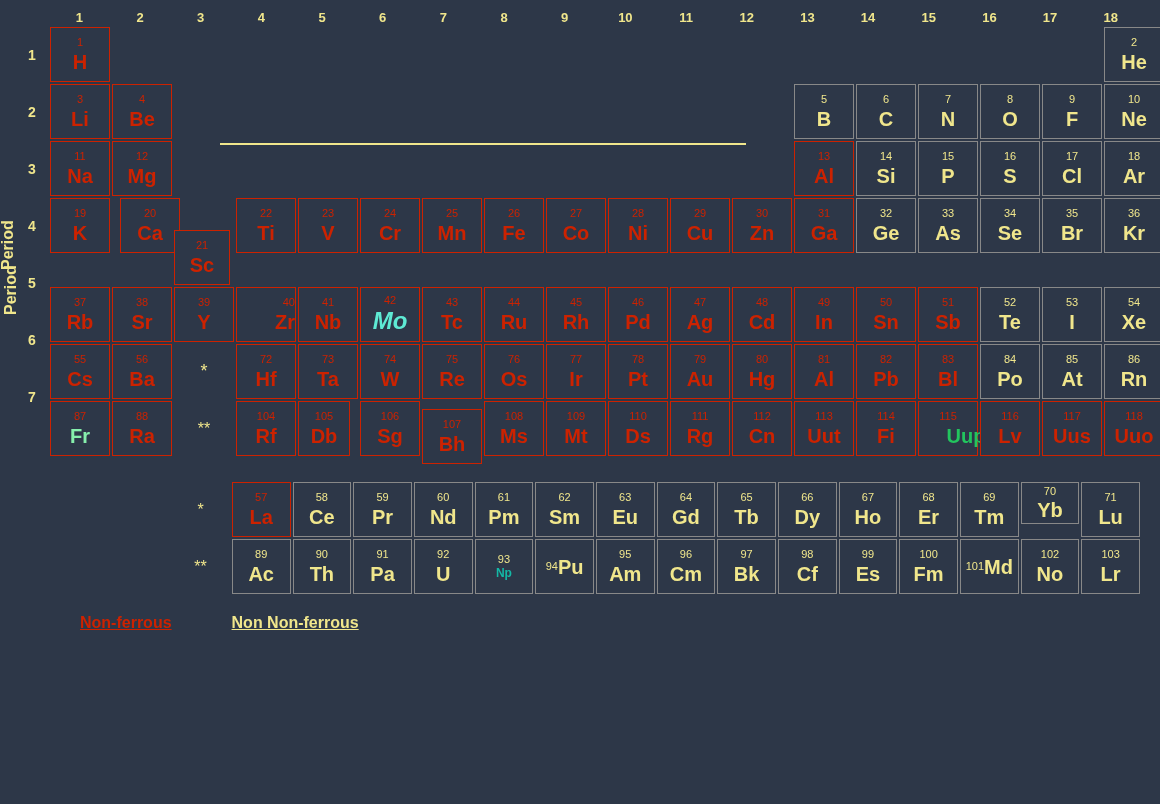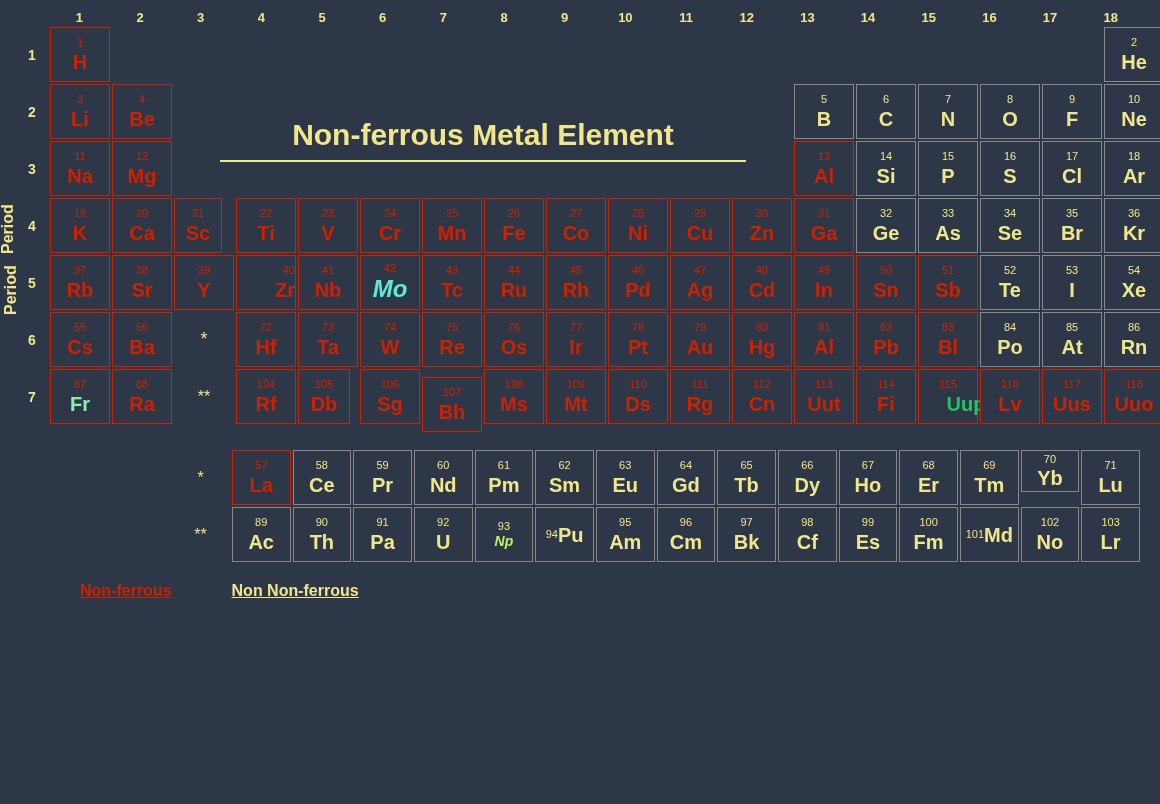--- a/index.html
+++ b/index.html
@@ -104,21 +104,20 @@
           </div>
           <div style="width: 60px; height: 55px; border: 1px solid rgb(204, 34, 0); display: flex; flex-direction: column; align-items: center; justify-content: center; cursor: pointer; background: rgb(45, 55, 72);">
             <div style="font-size: 11px; color: rgb(204, 34, 0); line-height: 1.3;">3</div>
             <div style="font-size: 20px; font-weight: bold; color: rgb(204, 34, 0); line-height: 1.2;">Li</div>
           </div>
           <div style="width: 60px; height: 55px; border: 1px solid rgb(204, 34, 0); display: flex; flex-direction: column; align-items: center; justify-content: center; cursor: pointer; background: rgb(45, 55, 72);">
             <div style="font-size: 11px; color: rgb(204, 34, 0); line-height: 1.3;">4</div>
             <div style="font-size: 20px; font-weight: bold; color: rgb(204, 34, 0); line-height: 1.2;">Be</div>
           </div>
           <div style="grid-area: 2 / 3 / 4 / 13; display: flex; flex-direction: column; align-items: center; justify-content: center; border: none;">
-            <div style="font-size: 30px; font-weight: bold; color: rgb(240, 230, 140);">Non-ferrous Metal Element</div>
             <div style="width: 85%; height: 2px; background: rgb(240, 230, 140); margin-top: 8px;"></div>
           </div>
           <div style="width: 60px; height: 55px; border: 1px solid rgb(136, 136, 136); display: flex; flex-direction: column; align-items: center; justify-content: center; cursor: pointer; background: rgb(45, 55, 72);">
             <div style="font-size: 11px; color: rgb(240, 230, 140); line-height: 1.3;">5</div>
             <div style="font-size: 20px; font-weight: bold; color: rgb(240, 230, 140); line-height: 1.2;">B</div>
           </div>
           <div style="width: 60px; height: 55px; border: 1px solid rgb(136, 136, 136); display: flex; flex-direction: column; align-items: center; justify-content: center; cursor: pointer; background: rgb(45, 55, 72);">
             <div style="font-size: 11px; color: rgb(240, 230, 140); line-height: 1.3;">6</div>
             <div style="font-size: 20px; font-weight: bold; color: rgb(240, 230, 140); line-height: 1.2;">C</div>
           </div>
@@ -167,25 +166,25 @@
             <div style="font-size: 20px; font-weight: bold; color: rgb(240, 230, 140); line-height: 1.2;">Cl</div>
           </div>
           <div style="width: 60px; height: 55px; border: 1px solid rgb(136, 136, 136); display: flex; flex-direction: column; align-items: center; justify-content: center; cursor: pointer; background: rgb(45, 55, 72);">
             <div style="font-size: 11px; color: rgb(240, 230, 140); line-height: 1.3;">18</div>
             <div style="font-size: 20px; font-weight: bold; color: rgb(240, 230, 140); line-height: 1.2;">Ar</div>
           </div>
           <div style="width: 60px; height: 55px; border: 1px solid rgb(204, 34, 0); display: flex; flex-direction: column; align-items: center; justify-content: center; cursor: pointer; background: rgb(45, 55, 72);">
             <div style="font-size: 11px; color: rgb(204, 34, 0); line-height: 1.3;">19</div>
             <div style="font-size: 20px; font-weight: bold; color: rgb(204, 34, 0); line-height: 1.2;">K</div>
           </div>
-          <div style="width: 60px; height: 55px; border: 1px solid rgb(204, 34, 0); display: flex; flex-direction: column; align-items: center; justify-content: center; cursor: pointer; background: rgb(45, 55, 72);">
+          <div style="width: 60px; height: 55px; border: 1px solid rgb(204, 34, 0); display: flex; flex-direction: column; align-items: center; justify-content: center; cursor: pointer; background: rgb(45, 55, 72); margin-left: 8px;">
             <div style="font-size: 11px; color: rgb(204, 34, 0); line-height: 1.3;">20</div>
             <div style="font-size: 20px; font-weight: bold; color: rgb(204, 34, 0); line-height: 1.2;">Ca</div>
           </div>
-          <div style="width: 48px; height: 55px; border: 1px solid rgb(204, 34, 0); display: flex; flex-direction: column; align-items: center; justify-content: center; cursor: pointer; background: rgb(45, 55, 72);">
+          <div style="width: 56px; height: 55px; border: 1px solid rgb(204, 34, 0); display: flex; flex-direction: column; align-items: center; justify-content: center; cursor: pointer; background: rgb(45, 55, 72); margin-top: 32px;">
             <div style="font-size: 11px; color: rgb(204, 34, 0); line-height: 1.3;">21</div>
             <div style="font-size: 20px; font-weight: bold; color: rgb(204, 34, 0); line-height: 1.2;">Sc</div>
           </div>
           <div style="width: 60px; height: 55px; border: 1px solid rgb(204, 34, 0); display: flex; flex-direction: column; align-items: center; justify-content: center; cursor: pointer; background: rgb(45, 55, 72);">
             <div style="font-size: 11px; color: rgb(204, 34, 0); line-height: 1.3;">22</div>
             <div style="font-size: 20px; font-weight: bold; color: rgb(204, 34, 0); line-height: 1.2;">Ti</div>
           </div>
           <div style="width: 60px; height: 55px; border: 1px solid rgb(204, 34, 0); display: flex; flex-direction: column; align-items: center; justify-content: center; cursor: pointer; background: rgb(45, 55, 72);">
             <div style="font-size: 11px; color: rgb(204, 34, 0); line-height: 1.3;">23</div>
             <div style="font-size: 20px; font-weight: bold; color: rgb(204, 34, 0); line-height: 1.2;">V</div>
@@ -538,21 +537,21 @@
           <div style="width: 60px; height: 55px; border: 1px solid rgb(136, 136, 136); display: flex; flex-direction: column; align-items: center; justify-content: center; cursor: pointer; background: rgb(45, 55, 72);">
             <div style="font-size: 11px; color: rgb(240, 230, 140); line-height: 1.3;">91</div>
             <div style="font-size: 20px; font-weight: bold; color: rgb(240, 230, 140); line-height: 1.2;">Pa</div>
           </div>
           <div style="width: 60px; height: 55px; border: 1px solid rgb(136, 136, 136); display: flex; flex-direction: column; align-items: center; justify-content: center; cursor: pointer; background: rgb(45, 55, 72);">
             <div style="font-size: 11px; color: rgb(240, 230, 140); line-height: 1.3;">92</div>
             <div style="font-size: 20px; font-weight: bold; color: rgb(240, 230, 140); line-height: 1.2;">U</div>
           </div>
           <div style="width: 60px; height: 55px; border: 1px solid rgb(136, 136, 136); display: flex; flex-direction: column; align-items: center; justify-content: center; cursor: pointer; background: rgb(45, 55, 72);">
             <div style="font-size: 11px; color: rgb(240, 230, 140); line-height: 1.3;">93</div>
-            <div style="font-size: 14px; font-weight: bold; color: #bef264; line-height: 1.2; font-style: italic;">Np</div>
+            <div style="font-size: 12px; font-weight: bold; color: #14b8a6; line-height: 1.2;">Np</div>
           </div>
           <div style="width: 60px; height: 55px; border: 1px solid rgb(136, 136, 136); display: flex; flex-direction: row; align-items: center; justify-content: center; cursor: pointer; background: rgb(45, 55, 72);">
             <div style="font-size: 11px; color: rgb(240, 230, 140); line-height: 1.3;">94</div>
             <div style="font-size: 20px; font-weight: bold; color: rgb(240, 230, 140); line-height: 1.2;">Pu</div>
           </div>
           <div style="width: 60px; height: 55px; border: 1px solid rgb(136, 136, 136); display: flex; flex-direction: column; align-items: center; justify-content: center; cursor: pointer; background: rgb(45, 55, 72);">
             <div style="font-size: 11px; color: rgb(240, 230, 140); line-height: 1.3;">95</div>
             <div style="font-size: 20px; font-weight: bold; color: rgb(240, 230, 140); line-height: 1.2;">Am</div>
           </div>
           <div style="width: 60px; height: 55px; border: 1px solid rgb(136, 136, 136); display: flex; flex-direction: column; align-items: center; justify-content: center; cursor: pointer; background: rgb(45, 55, 72);">

